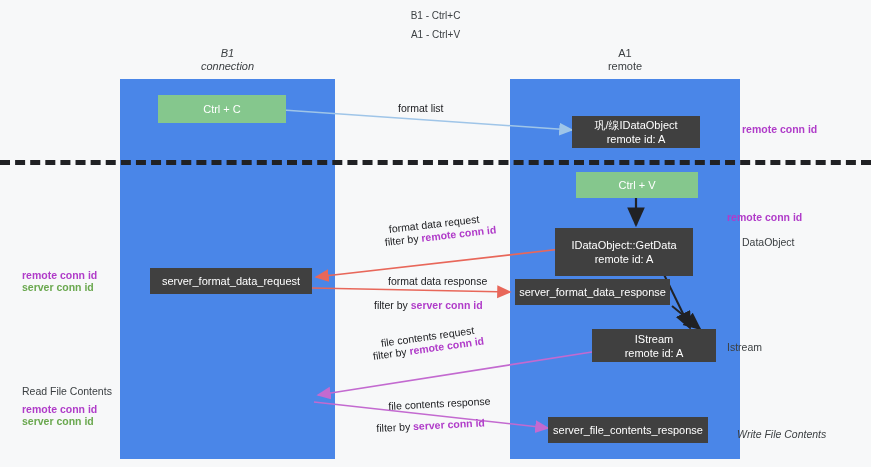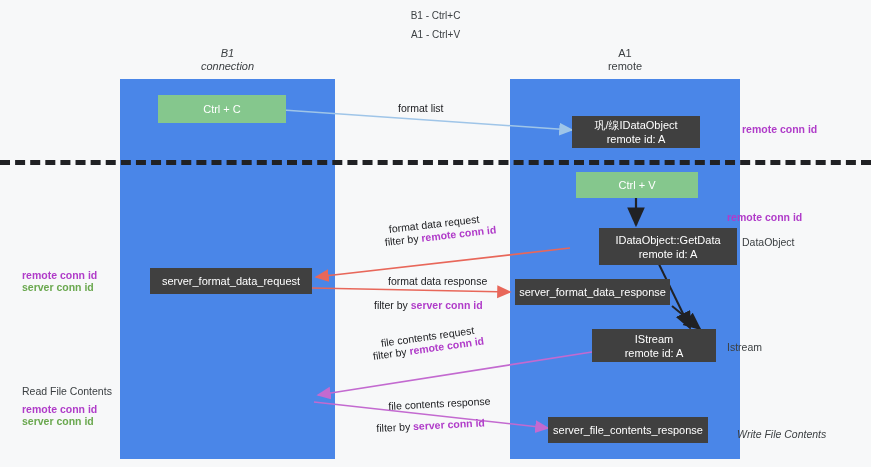--- a/index.html
+++ b/index.html
@@ -106,21 +106,21 @@
 
   <div class="dashed" style="top:160px;"></div>
 
   <div class="box green" style="left:158px;top:95px;width:128px;height:28px;">Ctrl + C</div>
 
   <div class="box orange" style="left:572px;top:116px;width:128px;height:32px;">巩/缐IDataObject
 remote id: A</div>
 
   <div class="box green" style="left:576px;top:172px;width:122px;height:26px;">Ctrl + V</div>
 
-  <div class="box orange" style="left:599px;top:228px;width:138px;height:37px;">IDataObject::GetData
+  <div class="box orange" style="left:555px;top:228px;width:138px;height:48px;">IDataObject::GetData
 remote id: A</div>
 
   <div class="box orange" style="left:150px;top:268px;width:162px;height:26px;">server_format_data_request</div>
 
   <div class="box orange" style="left:515px;top:279px;width:155px;height:26px;">server_format_data_response</div>
 
   <div class="box orange" style="left:592px;top:329px;width:124px;height:33px;">IStream
 remote id: A</div>
 
 

